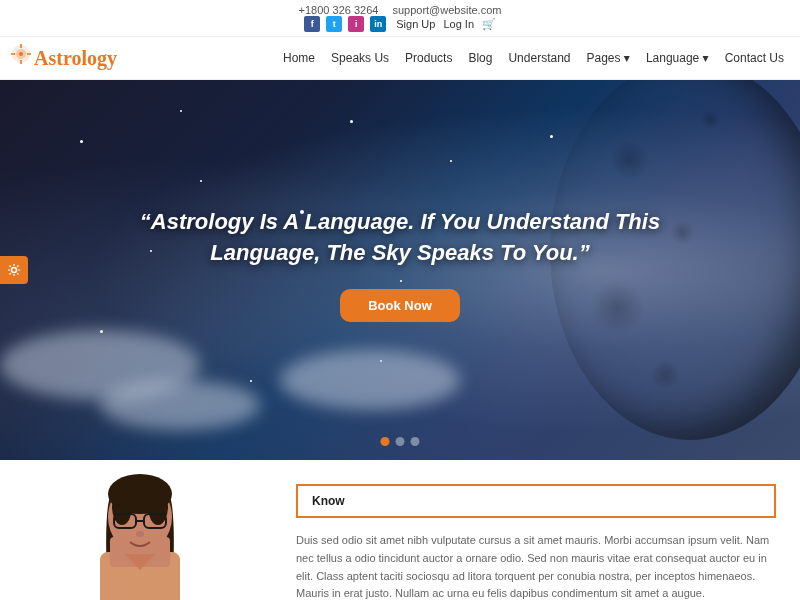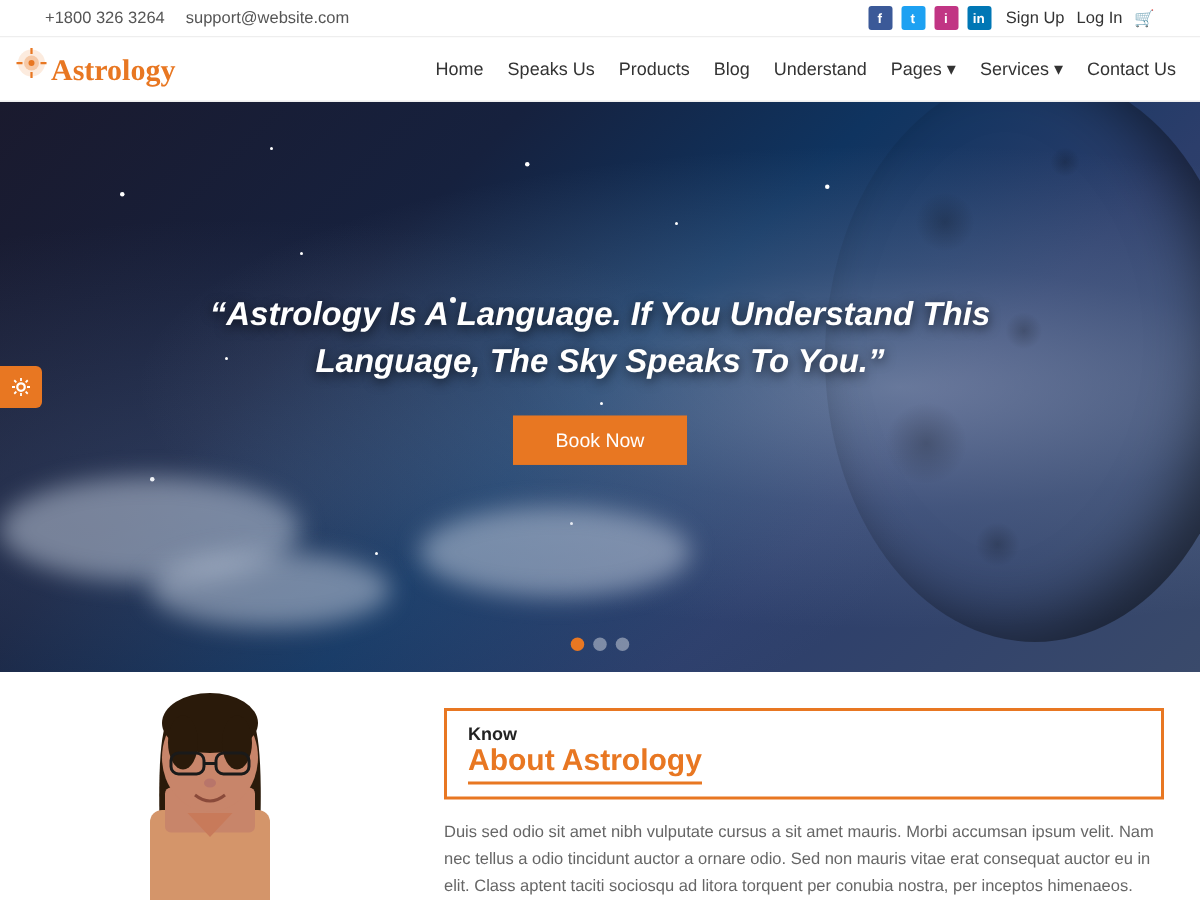--- a/index.html
+++ b/index.html
@@ -4,24 +4,25 @@
   <style>
     * { margin: 0; padding: 0; box-sizing: border-box; }
     body { font-family: Arial, sans-serif; width: 800px; height: 600px; overflow: hidden; background: #fff; }
 
     
     .top-bar {
       background: #fff;
       display: flex;
       align-items: center;
       justify-content: space-between;
-      padding: 4px 30px;
+      padding: 4px 16px;
       font-size: 11px;
       color: #555;
       border-bottom: 1px solid #eee;
+      flex-direction: column;
     }
     .top-bar-left { display: flex; gap: 14px; align-items: center; }
     .top-bar-right { display: flex; gap: 10px; align-items: center; }
     .top-bar-right .social-icons { display: flex; gap: 6px; }
     .social-icon { width: 16px; height: 16px; border-radius: 2px; display: inline-flex; align-items: center; justify-content: center; font-size: 9px; font-weight: bold; color: #fff; }
     .si-fb { background: #3b5998; }
     .si-tw { background: #1da1f2; }
     .si-in { background: #c13584; }
     .si-li { background: #0077b5; }
     .top-bar-right .actions { display: flex; gap: 8px; align-items: center; font-size: 11px; color: #333; }
@@ -122,24 +123,24 @@
       line-height: 1.4;
       text-shadow: 0 2px 8px rgba(0,0,0,0.7);
       font-style: italic;
     }
     .hero-btn {
       display: inline-block;
       margin-top: 20px;
       padding: 9px 28px;
       background: #e87722;
       color: #fff;
-      border-radius: 0;
+      border-radius: 10px;
       text-decoration: none;
       font-size: 13px;
-      font-weight: 400;
+      font-weight: 700;
       cursor: pointer;
       border: none;
     }
     .hero-dots {
       position: absolute;
       bottom: 14px;
       left: 50%;
       transform: translateX(-50%);
       display: flex;
       gap: 6px;
@@ -228,21 +229,21 @@
     </svg>
     <span style="margin-left:18px; font-family: 'Georgia', serif; color:#e87722; font-size:20px; font-weight:bold;">Astrology</span>
   </div>
   <nav>
     <a href="#">Home</a>
     <a href="#">Speaks Us</a>
     <a href="#">Products</a>
     <a href="#">Blog</a>
     <a href="#">Understand</a>
     <a href="#">Pages ▾</a>
-    <a href="#">Services ▾</a>
+    <a href="#">Language ▾</a>
     <a href="#">Contact Us</a>
   </nav>
 </div>
 
 <div class="hero">
   <div class="hero-bg"></div>
 
   <div class="star" style="width:3px;height:3px;top:60px;left:80px;"></div>
   <div class="star" style="width:2px;height:2px;top:100px;left:200px;"></div>
   <div class="star" style="width:3px;height:3px;top:40px;left:350px;"></div>
@@ -317,18 +318,17 @@
         <path d="M80 80 Q90 88 100 80" fill="none" stroke="#8a4a3a" stroke-width="2"></path>
 
         <path d="M75 92 L90 108 L105 92" fill="#c87a5a" stroke="none"></path>
       </svg>
     </div>
   </div>
 
   <div class="below-right">
     <div style="border: 2px solid #e87722; display: inline-block; padding: 8px 14px; margin-bottom: 4px;">
       <div class="know-heading">Know</div>
-      <div class="know-subheading">About Astrology</div>
     </div>
     <p class="know-para">Duis sed odio sit amet nibh vulputate cursus a sit amet mauris. Morbi accumsan ipsum velit. Nam nec tellus a odio tincidunt auctor a ornare odio. Sed non mauris vitae erat consequat auctor eu in elit. Class aptent taciti sociosqu ad litora torquent per conubia nostra, per inceptos himenaeos. Mauris in erat justo. Nullam ac urna eu felis dapibus condimentum sit amet a augue.</p>
 
   </div>
 </div>
 
 </body></html>

